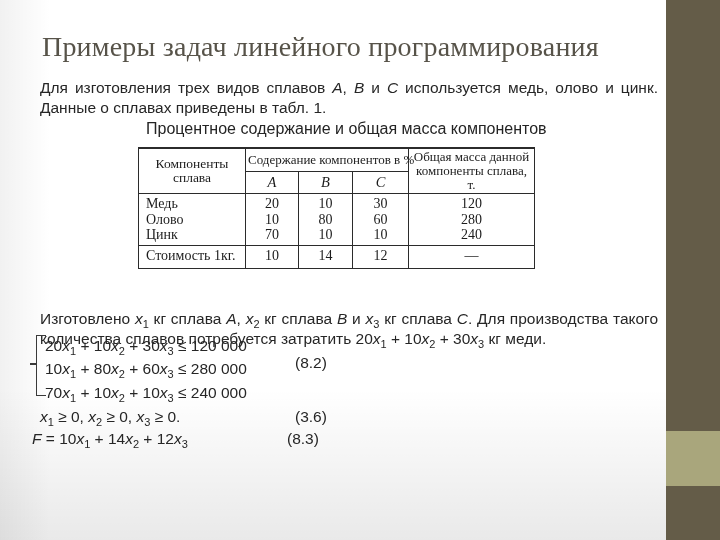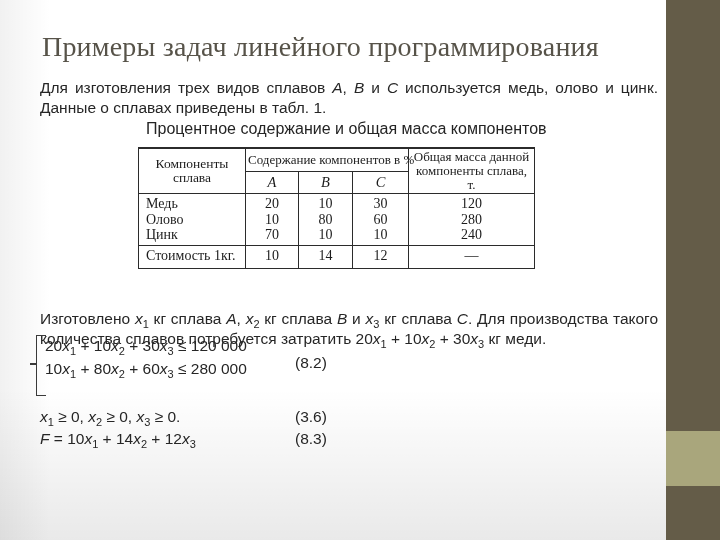--- a/index.html
+++ b/index.html
@@ -64,21 +64,21 @@
     border-left:1.8px solid #3a3a3a;border-top:1.8px solid #3a3a3a;border-bottom:1.8px solid #3a3a3a;
   }
   .sys-bracket::before{
     content:"";position:absolute;left:-7px;top:27px;width:6.5px;height:1.8px;background:#3a3a3a;
   }
   .sys-lines{margin-left:15px;}
   .sys-lines .formula{line-height:23.3px;white-space:nowrap;}
   .eq-label{position:absolute;font-size:15.5px;color:var(--text-color);}
   .system .eq-label{left:265px;top:20px;}
   .row-nonneg{position:absolute;left:40px;top:408px;width:380px;}
-  .row-objective{position:absolute;left:40px;top:430px;width:380px;}
+  .row-objective{position:absolute;left:32px;top:430px;width:380px;}
   .row-nonneg .eq-label,.row-objective .eq-label{left:255px;top:0;}
   .row-nonneg .formula,.row-objective .formula{white-space:nowrap;}
   .conclusion{position:absolute;left:40px;top:451px;width:622px;margin:0;font-size:15.5px;line-height:22.5px;}
 </style>
 </head>
 <body>
 
 <div class="stage">
   <div class="band-dark">
     <div class="band-light"></div>
@@ -145,20 +145,21 @@
   </table>
 
 
   <p class="para just p-prod">Изготовлено <i>x</i><sub>1</sub> кг сплава <i>A</i>, <i>x</i><sub>2</sub> кг сплава <i>B</i> и <i>x</i><sub>3</sub> кг сплава <i>C</i>. Для производства такого количества сплавов потребуется затратить 20<i>x</i><sub>1</sub> + 10<i>x</i><sub>2</sub> + 30<i>x</i><sub>3</sub> кг меди.</p>
 
   <div class="system">
     <div class="sys-bracket"></div>
     <div class="sys-lines">
       <div class="formula">20<i>x</i><sub>1</sub> + 10<i>x</i><sub>2</sub> + 30<i>x</i><sub>3</sub> ≤ 120 000</div>
       <div class="formula">10<i>x</i><sub>1</sub> + 80<i>x</i><sub>2</sub> + 60<i>x</i><sub>3</sub> ≤ 280 000</div>
+      <div class="formula">70<i>x</i><sub>1</sub> + 10<i>x</i><sub>2</sub> + 10<i>x</i><sub>3</sub> ≤ 240 000</div>
     </div>
     <span class="eq-label">(8.2)</span>
   </div>
 
   <div class="row-nonneg">
     <span class="formula"><i>x</i><sub>1</sub> ≥ 0, <i>x</i><sub>2</sub> ≥ 0, <i>x</i><sub>3</sub> ≥ 0.</span>
     <span class="eq-label">(3.6)</span>
   </div>
 
   <div class="row-objective">

